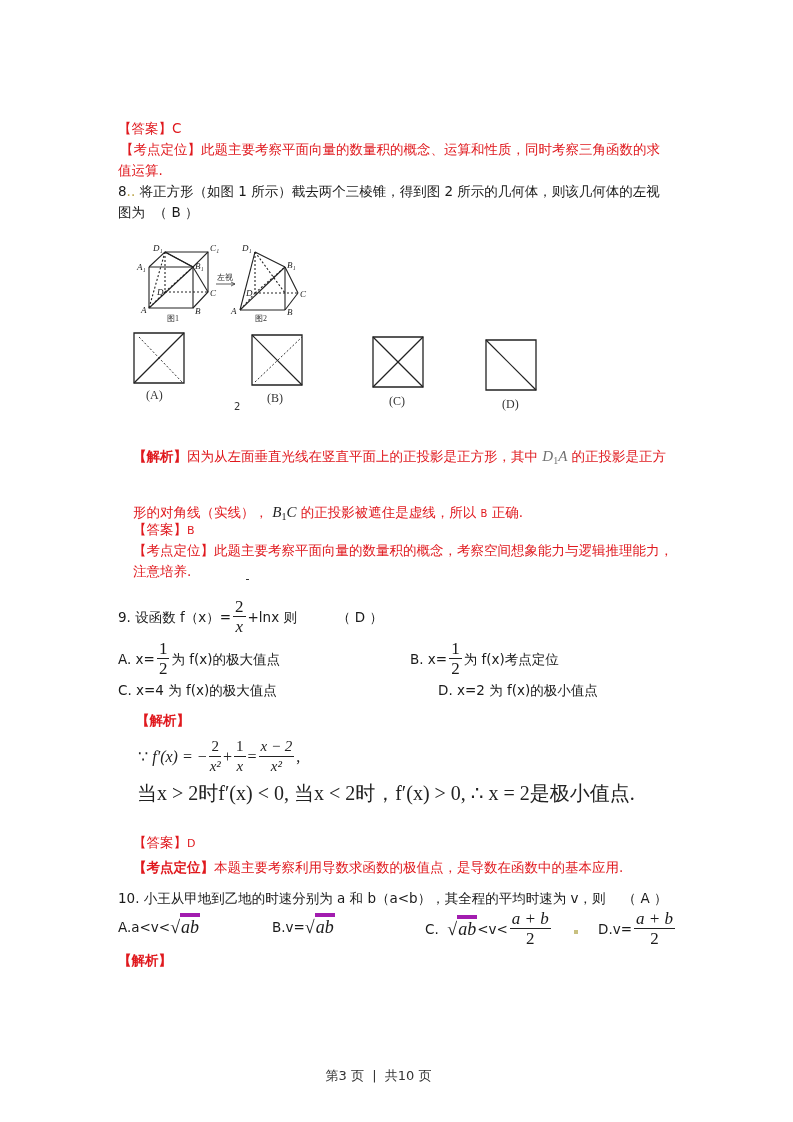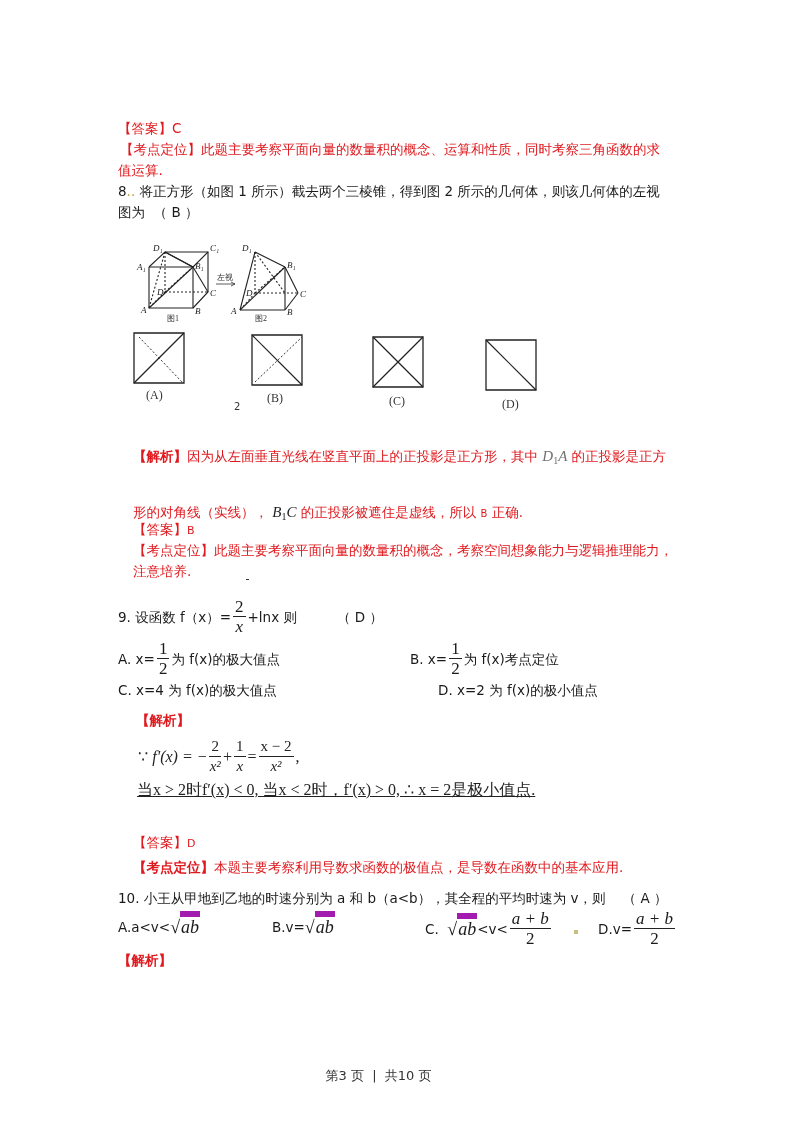--- a/index.html
+++ b/index.html
@@ -8,21 +8,21 @@
   .abs { position: absolute; white-space: nowrap; }
   .red { color: #e0191e; }
   .txt { font-size: 13.5px; line-height: 20px; }
   .serif-it { font-family: "Liberation Serif", "DejaVu Serif", serif; font-style: italic; }
   .serif { font-family: "Liberation Serif", "DejaVu Serif", serif; }
   .frac { display: inline-flex; flex-direction: column; align-items: center; vertical-align: middle;
           font-family: "Liberation Serif", "DejaVu Serif", serif; font-size: 17px; line-height: 17px; margin: 0 2px; }
   .frac .num { border-bottom: 1px solid #222; padding: 0 2px 1px 2px; }
   .frac .den { padding-top: 1px; }
   .sqrt { font-family: "Liberation Serif", "DejaVu Serif", serif; font-size: 18px; }
-  .sqrt .rad { border-top: 6px solid #a21caf; font-style: italic; padding: 0 1px; }
+  .sqrt .rad { border-top: 4px solid #a21caf; font-style: italic; padding: 0 1px; }
   .sub { font-size: 10px; vertical-align: -3px; }
   svg line, svg rect, svg polyline, svg polygon { vector-effect: non-scaling-stroke; }
   .fig-label { font-family: "Liberation Serif", "DejaVu Serif", serif; font-size: 12px; color: #333; }
   .footer { font-size: 13px; color: #333; }
 </style>
 </head>
 <body>
 
 <div class="abs txt red" style="left:118px; top:118px;">
   <span>【答案】</span><span>C</span>
@@ -191,26 +191,26 @@
       <span class="num">2</span>
       <span class="den" style="font-style:italic">x²</span>
     </span>
   <span>+</span>
   <span class="frac" style="font-size:15px">
       <span class="num">1</span>
       <span class="den" style="font-style:italic">x</span>
     </span>
   <span>=</span>
   <span class="frac" style="font-size:15px">
-      <span class="num" style="">x − 2</span>
+      <span class="num" style="font-style:italic">x − 2</span>
       <span class="den" style="font-style:italic">x²</span>
     </span>
   <span>,</span>
 </div>
-<div class="abs serif" style="left:137px; top:780px; font-size:16px; color:#222;text-decoration:underline;">当x &gt; 2时f′(x) &lt; 0, 当x &lt; 2时，f′(x) &gt; 0, ∴ x = 2是极小值点.</div>
+<div class="abs serif" style="left:137px; top:780px; font-size:20px; color:#222;">当x &gt; 2时f′(x) &lt; 0, 当x &lt; 2时，f′(x) &gt; 0, ∴ x = 2是极小值点.</div>
 
 <div class="abs txt red" style="left:133px; top:832px;">
   <span>【答案】</span><span style="font-size:11px">D</span>
 </div>
 <div class="abs txt red" style="left:133px; top:857px;">
   <span style="font-weight:bold">【考点定位】</span><span>本题主要考察利用导数求函数的极值点，是导数在函数中的基本应用.</span>
 </div>
 
 <div class="abs txt" style="left:118px; top:888px;">
   <span>10. 小王从甲地到乙地的时速分别为 a 和 b（a&lt;b），其全程的平均时速为 v，则</span>&nbsp;&nbsp;&nbsp;&nbsp;<span>（     A     ）</span>

